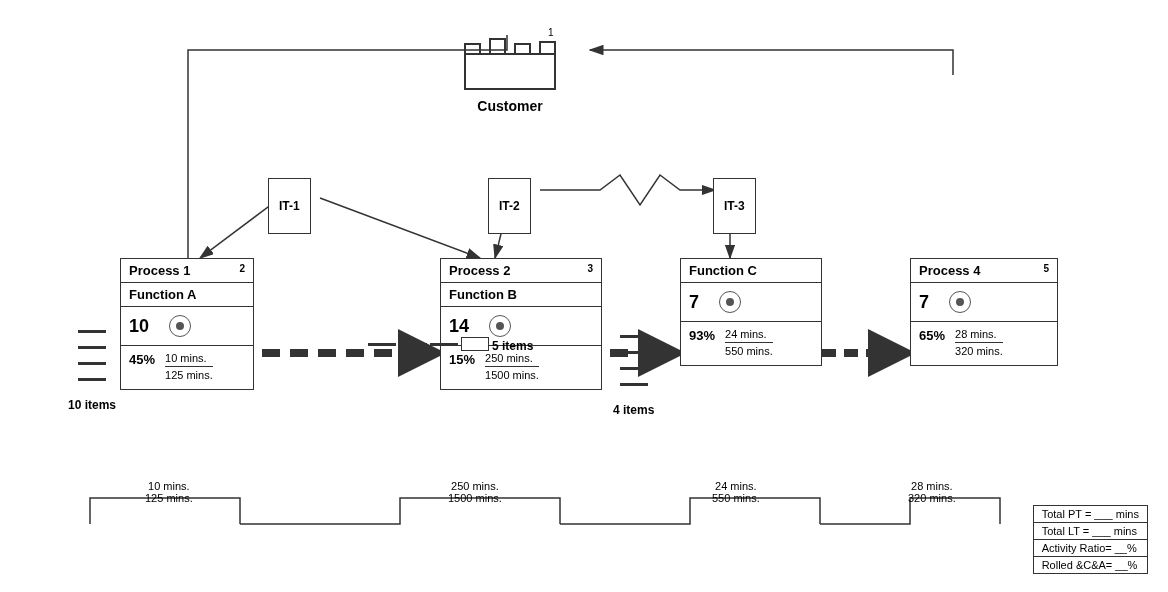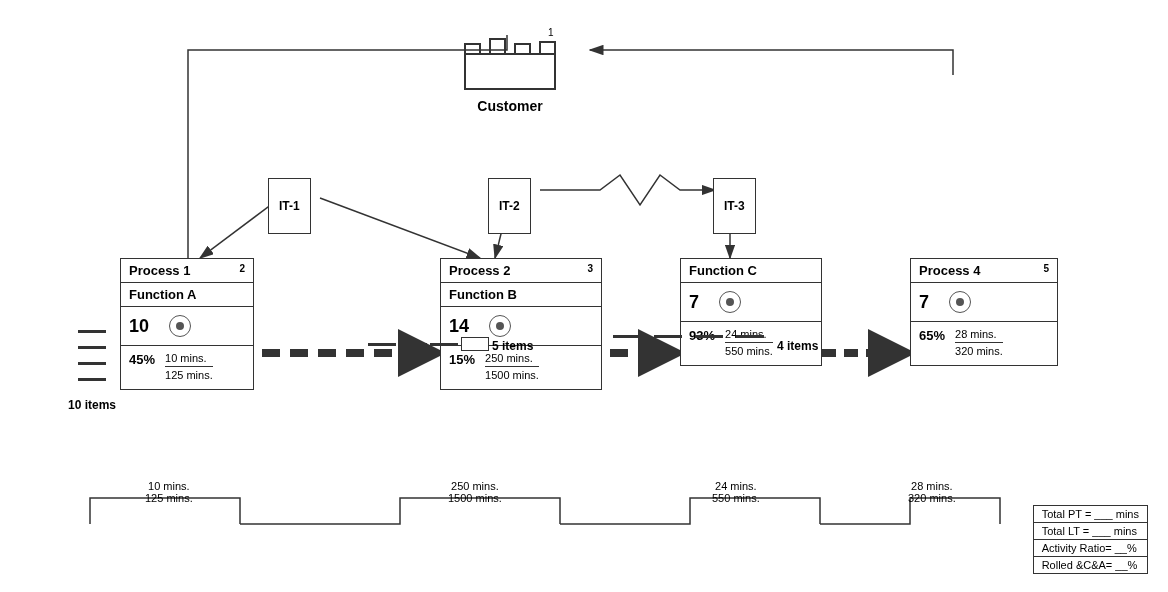--- a/index.html
+++ b/index.html
@@ -325,21 +325,21 @@
   </div>
 
   <div style="position:absolute; left:368px; top:335px; display:flex; align-items:center; gap:3px;">
     <div class="stack-line"></div>
     <div class="stack-line"></div>
     <div class="stack-line"></div>
     <div class="stack-box"></div>
     <span class="items-label" style="position:relative; margin-top:4px;">5 items</span>
   </div>
 
-  <div style="position:absolute; left:613px; top:335px; display:flex; flex-direction:row; align-items:flex-start; gap:13px;">
+  <div style="position:absolute; left:613px; top:335px; display:flex; flex-direction:column; align-items:center; gap:13px;">
     <div class="stack-line"></div>
     <div class="stack-line"></div>
     <div class="stack-line"></div>
     <div class="stack-line"></div>
     <span class="items-label" style="position:relative; margin-top:4px;">4 items</span>
   </div>
 
   <div style="position:absolute; left:145px; top:480px; font-size:11px; text-align:center;">
     <div>10 mins.</div>
     <div>125 mins.</div>

